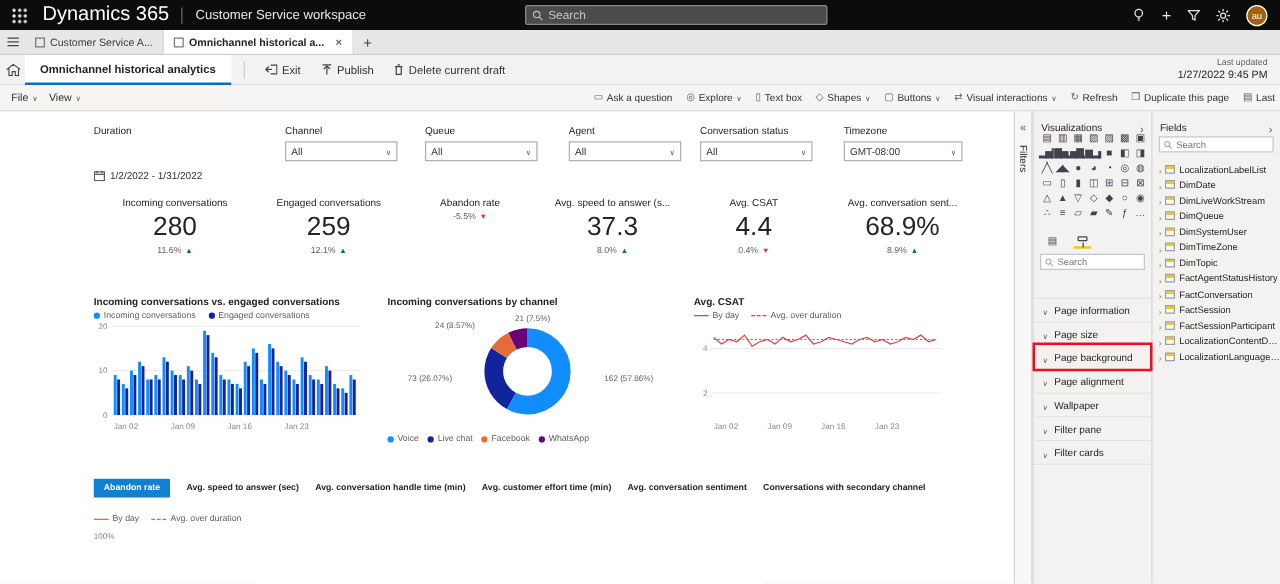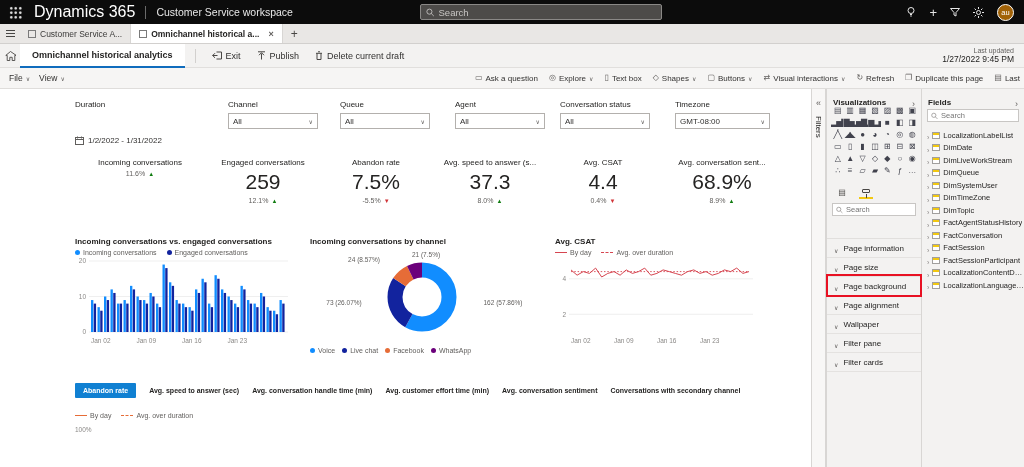--- a/index.html
+++ b/index.html
@@ -80,21 +80,21 @@
 .ylab100{position:absolute;left:75px;top:337px;font-size:6.5px;color:#8a8886}
 
 
 .rail{position:absolute;left:811px;top:89px;width:15px;height:378px;background:#f8f7f6;border-left:1px solid #d8d6d4;border-right:1px solid #d8d6d4;display:flex;flex-direction:column;align-items:center;padding-top:3px;cursor:pointer}
 .railchev::before{content:"«";font-size:9px;color:#605e5c}
 .railtext{writing-mode:vertical-rl;font-size:8px;color:#252423;margin-top:6px}
 
 
 .vispanel{position:absolute;left:826px;top:89px;width:95px;height:378px;background:#f3f2f1;border-left:1px solid #d8d6d4}
 .phead{display:flex;justify-content:space-between;align-items:center;padding:4px 6px 0 6px}
-.ptitle{font-size:8px;font-weight:bold;color:#252423;white-space:nowrap}
+.ptitle{font-size:8px;font-weight:normal;color:#252423;white-space:nowrap}
 .pchev{cursor:pointer}
 .pchev::before{content:"›";font-size:9px;color:#605e5c}
 .visgrid{position:absolute;left:4px;right:3px;top:16px;display:grid;grid-template-columns:repeat(7,1fr);row-gap:1px}
 .vicon{font-size:8px;height:11px;line-height:11px;color:#41424d;text-align:center;cursor:pointer;letter-spacing:-1px;overflow:hidden}
 .vistabs{position:absolute;left:8px;top:96px;display:flex;gap:10px}
 .vtab{width:14px;height:14px;display:flex;align-items:center;justify-content:center;font-size:8px;color:#484644;cursor:pointer}
 .vtab-fields::before{content:"▤"}
 .vtab.active{border-bottom:2px solid #f2c811}
 .roller{width:8px;height:4px;border:1px solid #484644;border-radius:1px;position:relative;display:inline-block}
 .roller::after{content:"";position:absolute;left:3px;top:4px;width:1px;height:4px;background:#484644}
@@ -304,36 +304,36 @@
       <svg width="9" height="9" viewBox="0 0 9 9">
           <rect x="0.5" y="1.5" width="8" height="7" fill="none" stroke="#605e5c"></rect>
           <path d="M0.5 3.5h8M2.5 0.5v2M6.5 0.5v2" stroke="#605e5c"></path>
         </svg>
       <span>1/2/2022 - 1/31/2022</span>
     </div>
 
     <div class="kpirow">
         <div class="kpi" style="left: 75px; width: 130px;">
           <div class="kt">Incoming conversations</div>
+          <div class="kv">280</div>
           <div class="kd">
             <span>11.6%</span>
             <span class="tri" style="color: rgb(16, 124, 16);">▲</span>
           </div>
         </div>
         <div class="kpi" style="left: 202px; width: 122px;">
           <div class="kt">Engaged conversations</div>
           <div class="kv">259</div>
           <div class="kd">
             <span>12.1%</span>
             <span class="tri" style="color: rgb(16, 124, 16);">▲</span>
           </div>
         </div>
         <div class="kpi" style="left: 320px; width: 112px;">
           <div class="kt">Abandon rate</div>
-          <div class="kv">7.5%</div>
           <div class="kd">
             <span>-5.5%</span>
             <span class="tri" style="color: rgb(209, 52, 56);">▼</span>
           </div>
         </div>
         <div class="kpi" style="left: 428px; width: 124px;">
           <div class="kt">Avg. speed to answer (s...</div>
           <div class="kv">37.3</div>
           <div class="kd">
             <span>8.0%</span>

